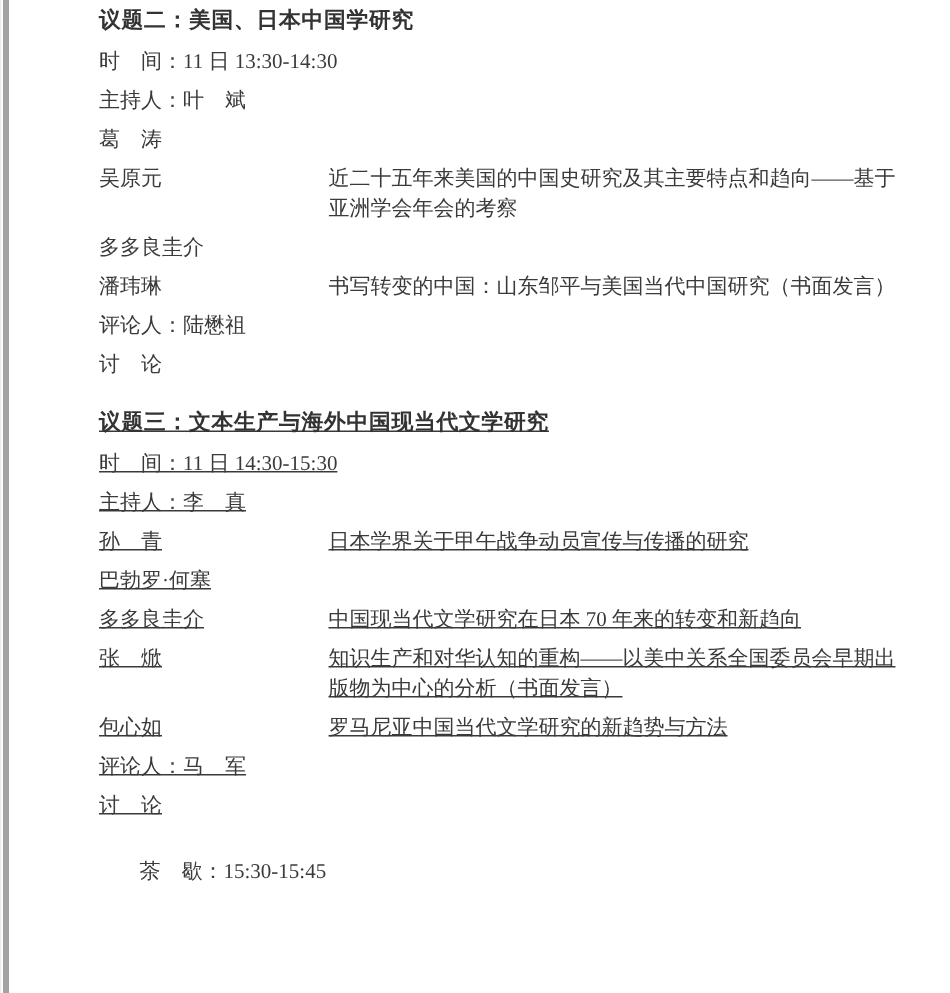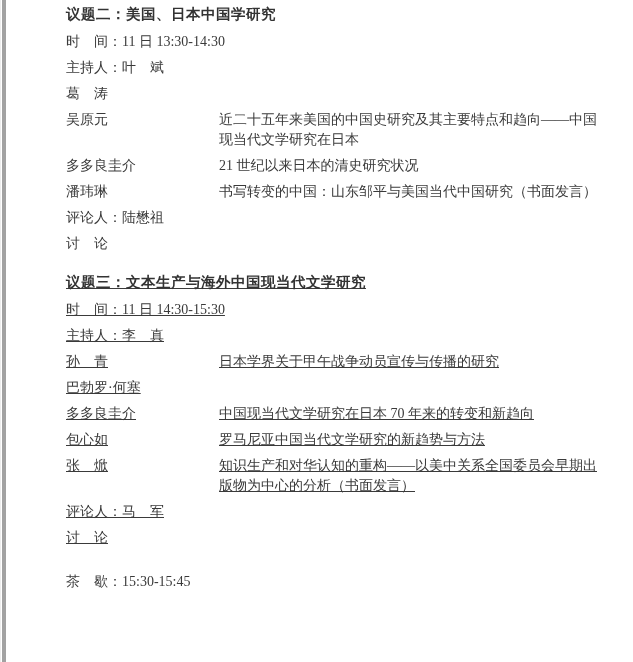--- a/index.html
+++ b/index.html
@@ -53,21 +53,21 @@
   .row .label { white-space: pre; }
   .speaker {
     flex: 0 0 153px;
     white-space: pre;
   }
   .talk-title {
     flex: 0 1 auto;
     max-width: 387px;
   }
   .session + .session { margin-top: 18px; text-decoration: underline; }
-  .footer-row { margin-top: 24px; }
+  .footer-row { margin-top: 24px; margin-left: 27px; }
 </style>
 </head>
 <body>
 
 <div class="viewer">
   <div class="left-scrollbar"></div>
 
   <div class="page">
 
     <section class="session">
@@ -81,25 +81,24 @@
       <div class="row">
         <span class="label">主持人：</span>
         <span>叶　斌</span>
       </div>
 
       <div class="row">
         <span class="speaker">葛　涛</span>
       </div>
       <div class="row">
         <span class="speaker">吴原元</span>
-        <span class="talk-title">近二十五年来美国的中国史研究及其主要特点和趋向——中国现当代文学研究在日本</span>
+        <span class="talk-title">近二十五年来美国的中国史研究及其主要特点和趋向——基于亚洲学会年会的考察</span>
       </div>
       <div class="row">
         <span class="speaker">多多良圭介</span>
-        <span class="talk-title">21 世纪以来日本的清史研究状况</span>
       </div>
       <div class="row">
         <span class="speaker">潘玮琳</span>
         <span class="talk-title">书写转变的中国：山东邹平与美国当代中国研究（书面发言）</span>
       </div>
 
       <div class="row">
         <span class="label">评论人：</span>
         <span>陆懋祖</span>
       </div>
@@ -127,26 +126,26 @@
         <span class="talk-title">日本学界关于甲午战争动员宣传与传播的研究</span>
       </div>
       <div class="row">
         <span class="speaker">巴勃罗·何塞</span>
       </div>
       <div class="row">
         <span class="speaker">多多良圭介</span>
         <span class="talk-title">中国现当代文学研究在日本 70 年来的转变和新趋向</span>
       </div>
       <div class="row">
+        <span class="speaker">张　焮</span>
+        <span class="talk-title">知识生产和对华认知的重构——以美中关系全国委员会早期出版物为中心的分析（书面发言）</span>
+      </div>
+      <div class="row">
         <span class="speaker">包心如</span>
         <span class="talk-title">罗马尼亚中国当代文学研究的新趋势与方法</span>
-      </div>
-      <div class="row">
-        <span class="speaker">张　焮</span>
-        <span class="talk-title">知识生产和对华认知的重构——以美中关系全国委员会早期出版物为中心的分析（书面发言）</span>
       </div>
 
       <div class="row">
         <span class="label">评论人：</span>
         <span>马　军</span>
       </div>
 
       <div class="row">
         <span>讨　论</span>
       </div>

